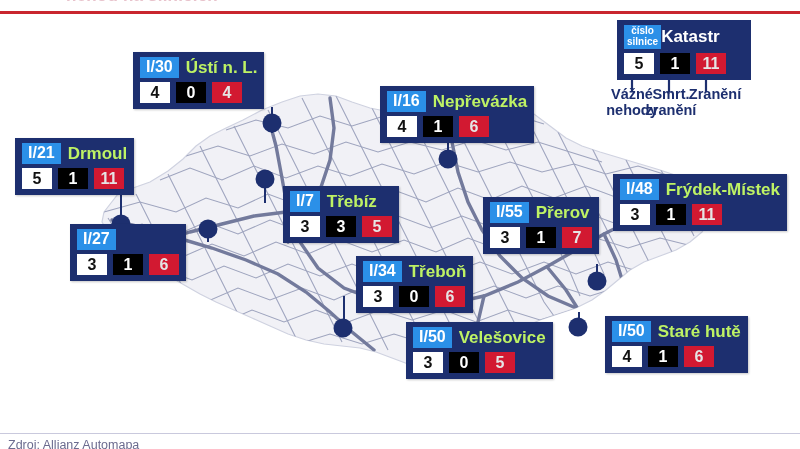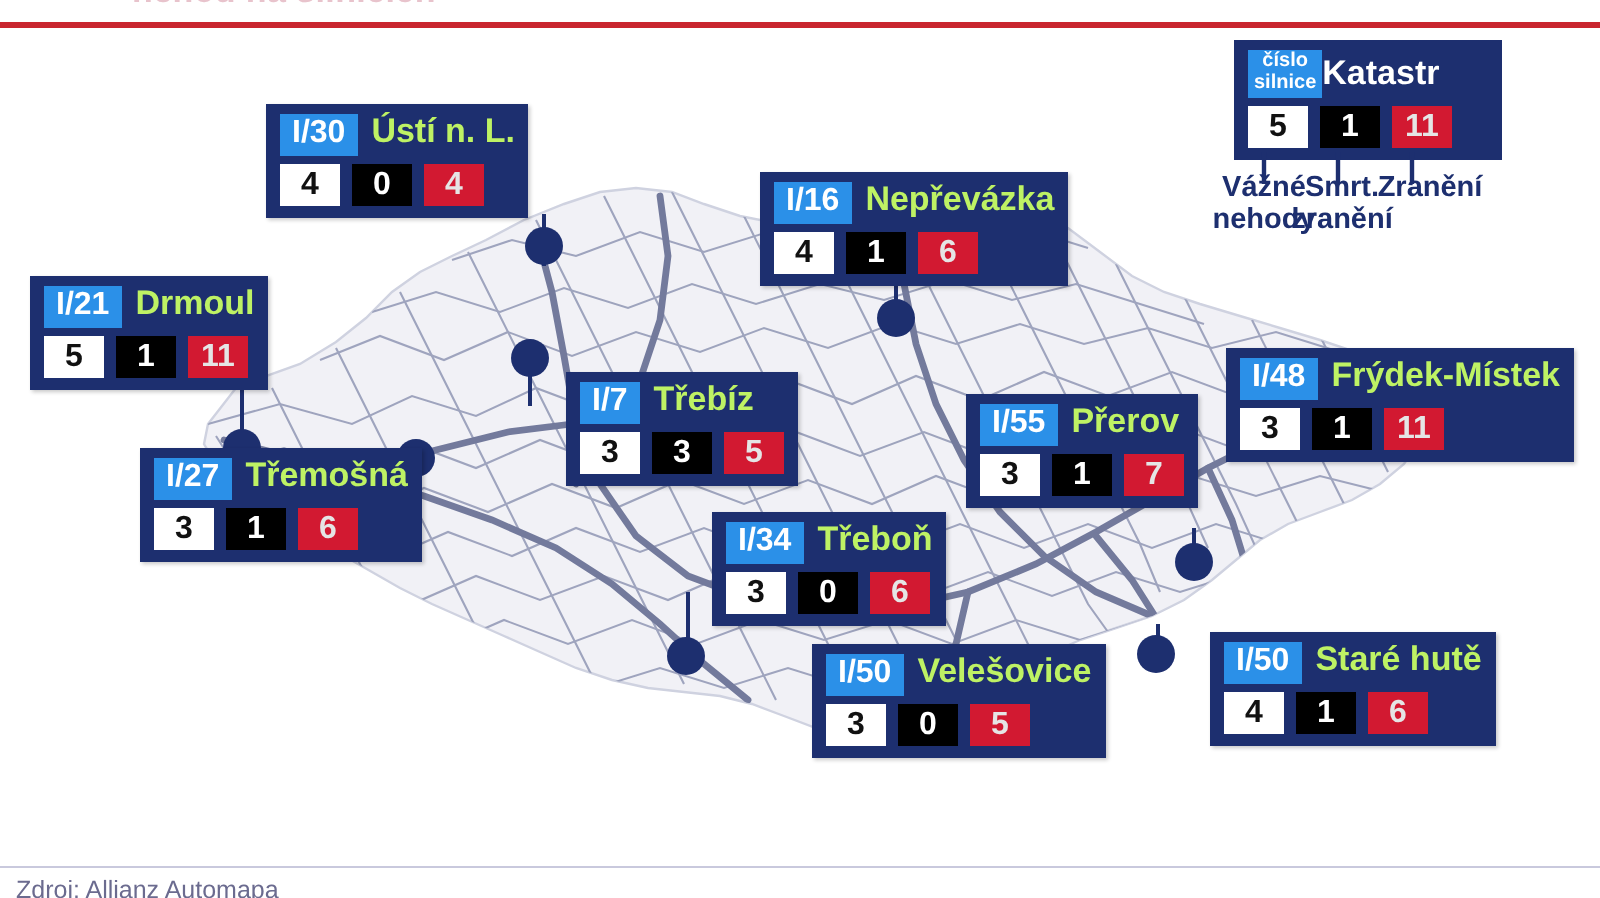--- a/index.html
+++ b/index.html
@@ -78,21 +78,21 @@
 
   
   .callout {
     position: absolute;
     background: #1d2f6f;
     padding: 5px 7px 6px 7px;
     box-shadow: 1px 1px 2px rgba(0,0,0,.22);
   }
   .callout .cal-head {
     display: flex;
-    align-items: flex-start;
+    align-items: center;
     gap: 7px;
     margin-bottom: 4px;
     white-space: nowrap;
   }
   .callout .road {
     display: inline-block;
     background: #2b90e8;
     color: #ffffff;
     font-weight: bold;
     font-size: 16px;
@@ -316,21 +316,20 @@
     <div class="cal-nums">
       <span class="numbox serious">5</span>
       <span class="numbox dead">1</span>
       <span class="numbox injured">11</span>
     </div>
   </div>
 
   <div class="callout" style="left:70px; top:208px;">
     <div class="cal-head">
       <span class="road">I/27</span>
-      <span class="place">Třemošná</span>
     </div>
     <div class="cal-nums">
       <span class="numbox serious">3</span>
       <span class="numbox dead">1</span>
       <span class="numbox injured">6</span>
     </div>
   </div>
 
   <div class="callout" style="left:283px; top:170px;">
     <div class="cal-head">

